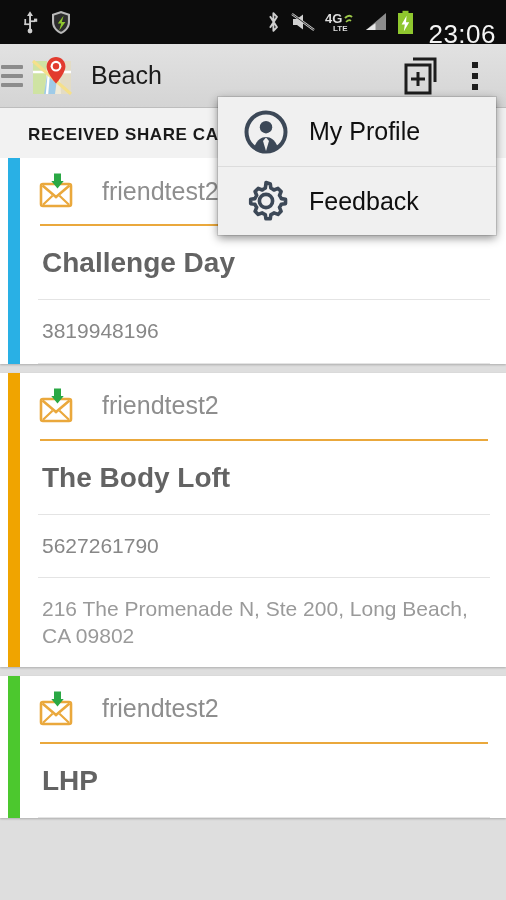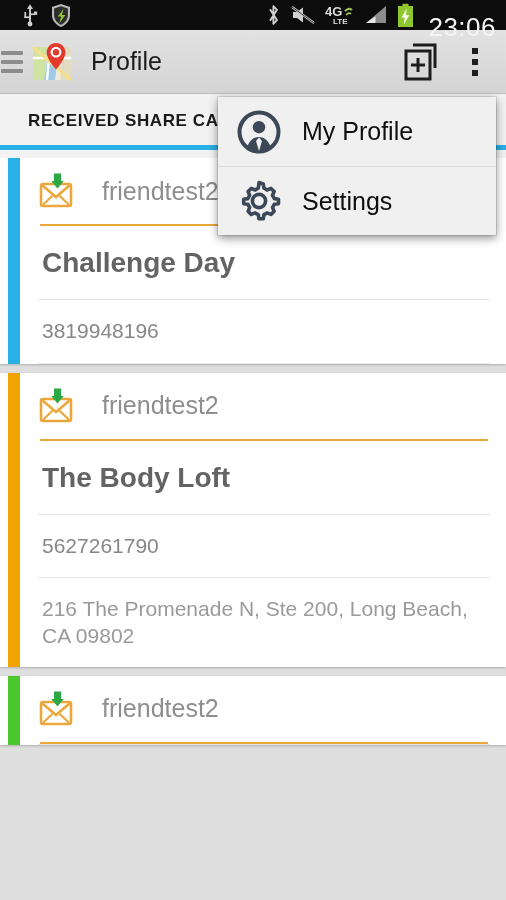--- a/index.html
+++ b/index.html
@@ -6,21 +6,21 @@
   html,body{
     width:506px; height:900px;
     background:#e9e9e9;
     font-family:"Liberation Sans", sans-serif;
     overflow:hidden;
   }
   #screen{ position:relative; width:506px; height:900px; overflow:hidden; background:#f2f2f2; }
 
   
   .statusbar{
-    height:30px; background:#0c0c0c; display:flex; align-items:center;
+    height:44px; background:#0c0c0c; display:flex; align-items:center;
     padding:0 10px 0 22px; position:relative; z-index:5;
   }
   .sb-left{ display:flex; align-items:center; gap:12px; }
   .sb-right{ margin-left:auto; display:flex; align-items:center; gap:9px; }
   .sb-time{ color:#f4f4f4; font-size:26px; letter-spacing:.5px; margin-left:5px; font-weight:400;margin-top:24px; }
   .statusbar svg{ display:block; }
 
   
   .actionbar{
     height:64px; background:#dcdcdc;
@@ -63,21 +63,21 @@
   .card-line{ font-size:21px; color:#878787; padding:18px 4px; line-height:1.25; }
   .card-line.addr{ color:#9a9a9a; }
 
   
   .menu{
     position:absolute; top:97px; right:10px; width:278px;
     background:#f0f0f0; z-index:20;
     box-shadow:0 3px 9px rgba(0,0,0,.45), 0 0 0 1px rgba(0,0,0,.10);
   }
   .menu-item{
-    display:flex; align-items:center; height:69px; padding-left:16px; cursor:pointer;
+    display:flex; align-items:center; height:69px; padding-left:23px; cursor:pointer;
   }
   .menu-item + .menu-item{ border-top:1px solid #dcdcdc; }
   .menu-ico{ width:50px; height:50px; flex:0 0 50px; display:flex; align-items:center; justify-content:center; }
   .menu-label{ font-size:25px; color:#0f0f0f; margin-left:18px; font-weight:400; }
 </style>
 </head>
 <body>
 
 <div id="screen">
 
@@ -155,21 +155,21 @@
         <path d="M28 6 H40 V39 H30 Z" fill="#e3dcc5"></path>
         <path d="M16 20 L26 24 L24 39 H13 Z" fill="#9fcbe8"></path>
         <path d="M2 17 H40" stroke="#ffffff" stroke-width="2.4"></path>
         <path d="M19 6 L16 39" stroke="#ffffff" stroke-width="2.4"></path>
         <path d="M2 6 L40 39" stroke="#f5e08a" stroke-width="3"></path>
         <path d="M25 2 c-5.2 0 -9.4 4.2 -9.4 9.4 c0 6.8 9.4 17 9.4 17 s9.4 -10.2 9.4 -17 C34.4 6.2 30.2 2 25 2 z" fill="#e23b2e"></path>
         <circle cx="25" cy="11.2" r="5.4" fill="#ffffff"></circle>
         <circle cx="25" cy="11.2" r="3.2" fill="#e23b2e"></circle>
       </svg>
     </div>
-    <div class="ab-title">Profile</div>
+    <div class="ab-title">Beach</div>
 
     <div class="ab-actions">
       <div class="icon-btn">
         <svg width="42" height="42" viewBox="0 0 42 42">
           <path d="M12 4 H34 V27" stroke="#1d1d1d" stroke-width="3" fill="none"></path>
           <rect x="5" y="10" width="24" height="28" stroke="#1d1d1d" stroke-width="3" fill="none"></rect>
           <line x1="17" y1="17" x2="17" y2="31" stroke="#1d1d1d" stroke-width="3"></line>
           <line x1="10" y1="24" x2="24" y2="24" stroke="#1d1d1d" stroke-width="3"></line>
         </svg>
       </div>
@@ -246,20 +246,21 @@
               <rect x="3" y="11" width="30" height="22" rx="2" stroke="#eaa83c" stroke-width="2.6" fill="#ffffff"></rect>
               <path d="M4.5 12.5 L18 24 L31.5 12.5" stroke="#eaa83c" stroke-width="2.6" fill="none"></path>
               <path d="M5 31.8 L14.5 22.8 M31 31.8 L21.5 22.8" stroke="#eaa83c" stroke-width="2.2" fill="none"></path>
               <rect x="16" y="0.5" width="7" height="8" fill="#2aa844"></rect>
               <path d="M13.3 8 H25.7 L19.5 15.5 Z" fill="#2aa844"></path>
             </svg>
           </div>
           <div class="sender">friendtest2</div>
         </div>
         <div class="orange-rule"></div>
+        <div class="card-title">LHP</div>
         <div class="row-div"></div>
       </div>
     </div>
 
   </div>
 
   <div class="menu">
     <div class="menu-item">
       <div class="menu-ico">
         <svg width="46" height="46" viewBox="0 0 46 46">
@@ -272,18 +273,18 @@
       <div class="menu-label">My Profile</div>
     </div>
 
     <div class="menu-item">
       <div class="menu-ico">
         <svg width="46" height="46" viewBox="0 0 46 46">
           <path d="M23 4.5 l4.3 1.5 l0.6 4.2 a13.5 13.5 0 0 1 3.1 1.8 l4-1.6 l3.1 3.1 l-1.6 4 a13.5 13.5 0 0 1 1.8 3.1 l4.2 0.6 l0 4.4 l-4.2 0.6 a13.5 13.5 0 0 1 -1.8 3.1 l1.6 4 l-3.1 3.1 l-4 -1.6 a13.5 13.5 0 0 1 -3.1 1.8 l-0.6 4.2 l-4.4 0 l-0.6 -4.2 a13.5 13.5 0 0 1 -3.1 -1.8 l-4 1.6 l-3.1 -3.1 l1.6 -4 a13.5 13.5 0 0 1 -1.8 -3.1 l-4.2 -0.6 l0 -4.4 l4.2 -0.6 a13.5 13.5 0 0 1 1.8 -3.1 l-1.6 -4 l3.1 -3.1 l4 1.6 a13.5 13.5 0 0 1 3.1 -1.8 l0.6 -4.2 z" stroke="#3c4857" stroke-width="3.6" fill="none" stroke-linejoin="round"></path>
           <circle cx="23" cy="23" r="6.6" stroke="#3c4857" stroke-width="3.6" fill="none"></circle>
         </svg>
       </div>
-      <div class="menu-label">Settings</div>
+      <div class="menu-label">Feedback</div>
     </div>
 
   </div>
 
 </div>
 
 </body></html>

